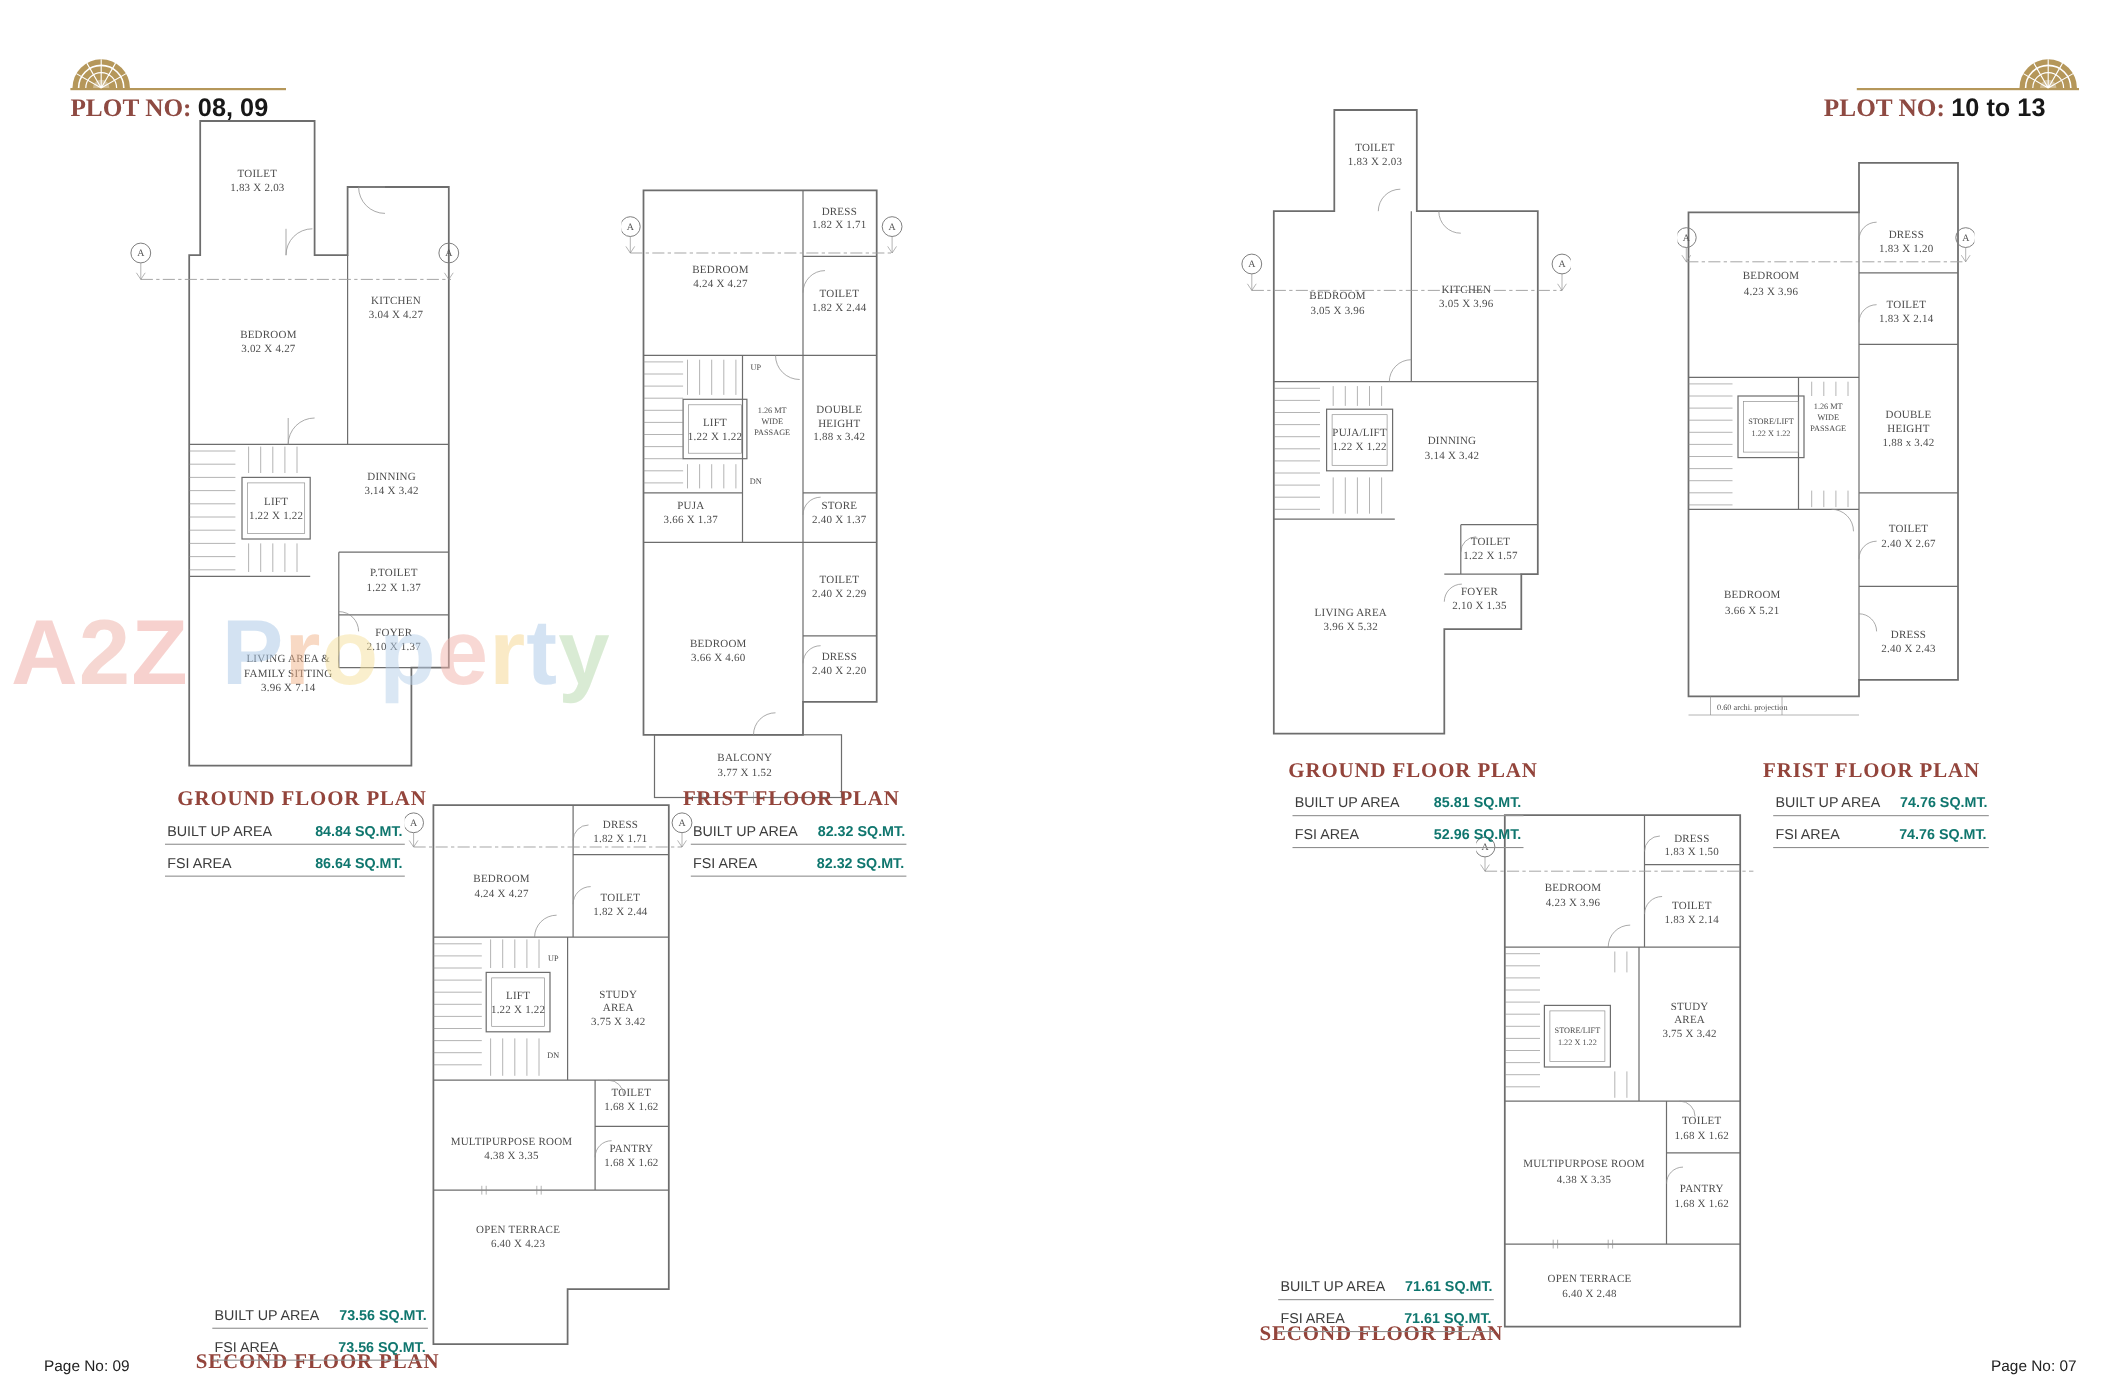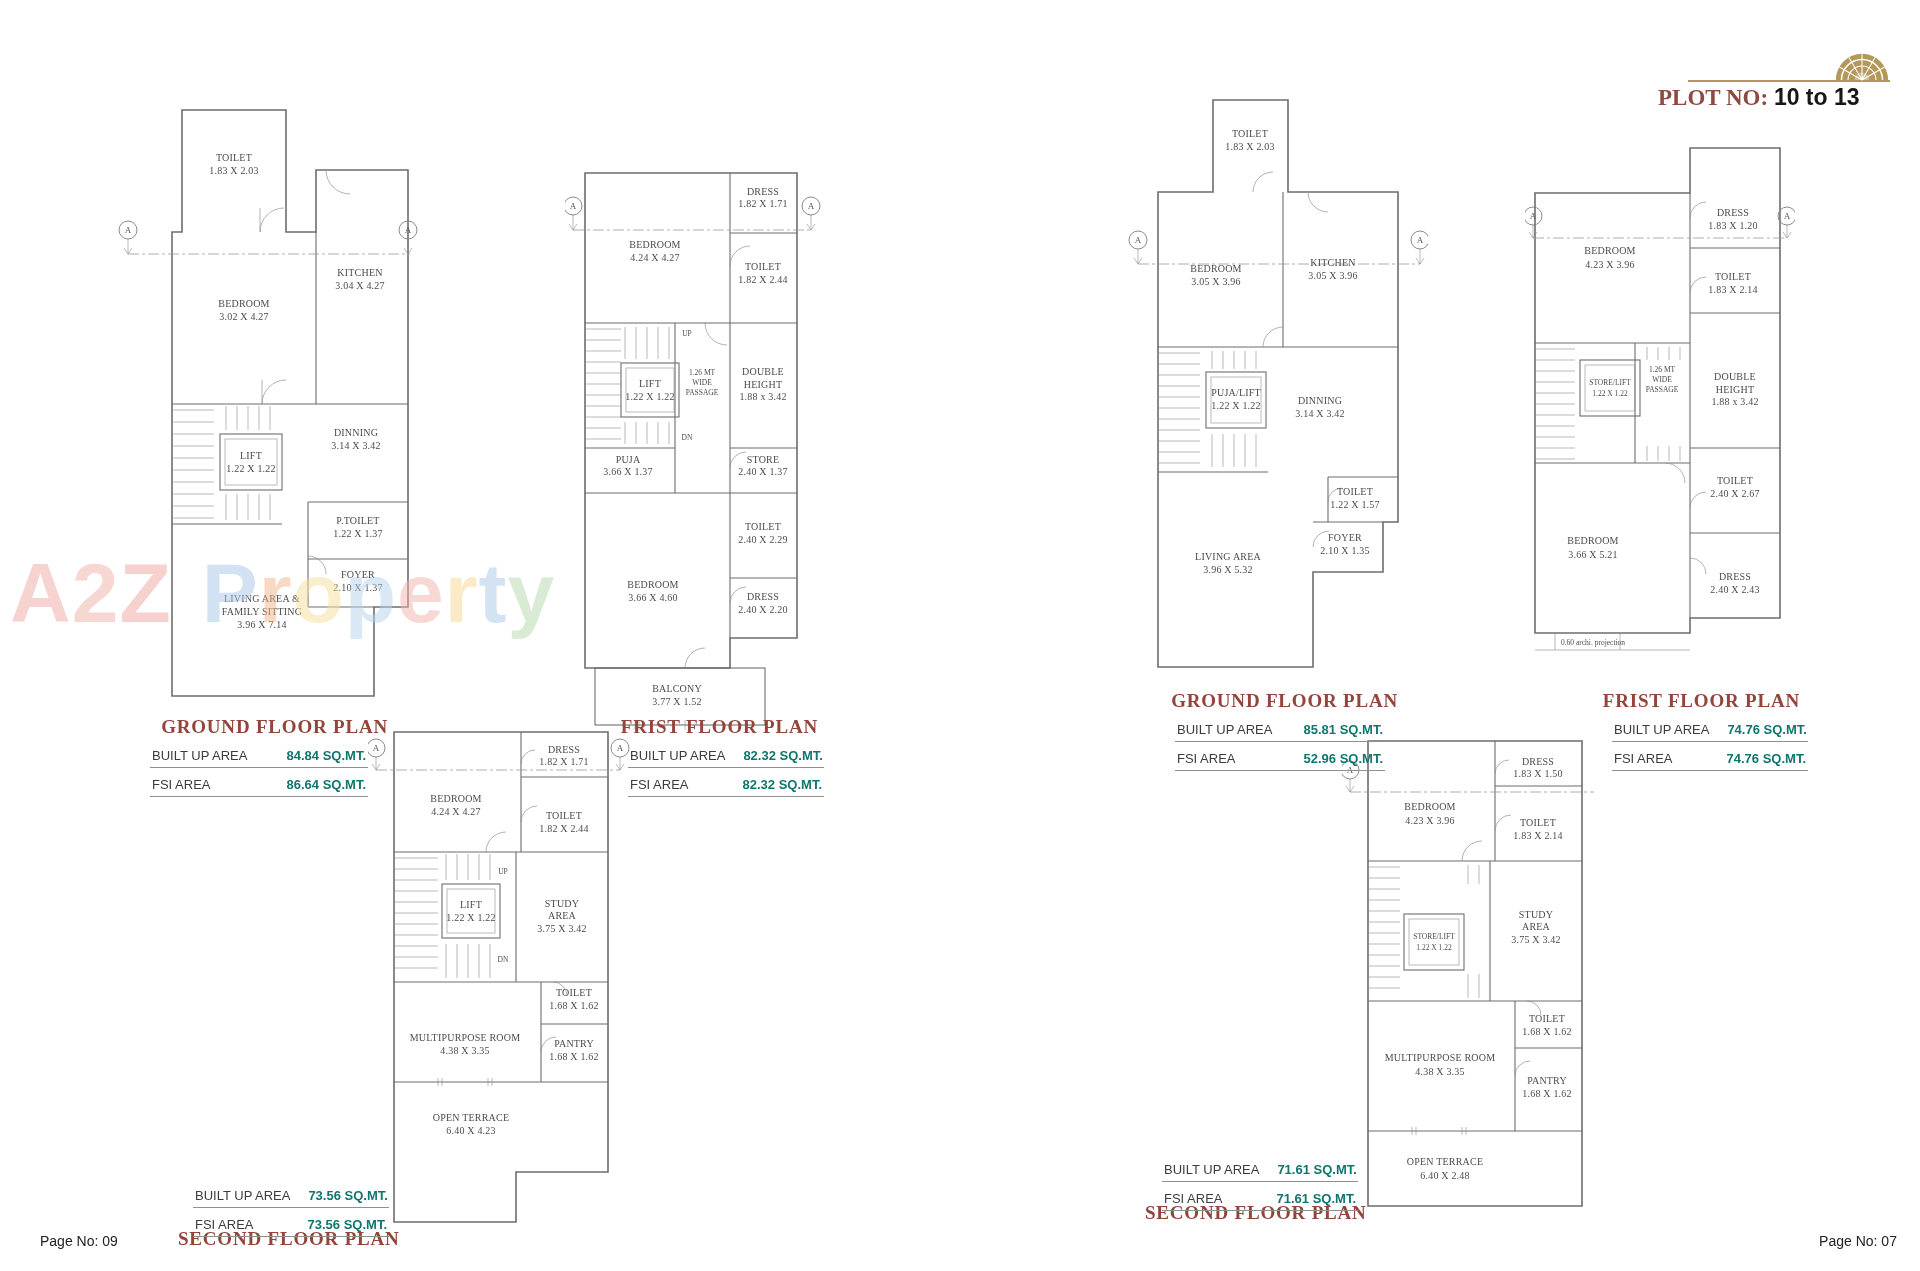--- a/index.html
+++ b/index.html
@@ -41,20 +41,34 @@
   .c7{color:#b7d0ea}.c8{color:#f2b3ab}.c9{color:#f6d78f}.c10{color:#abc9e8}.c11{color:#b5d8aa}
   .wm-right{position:absolute;z-index:3;font-family:"Liberation Sans",sans-serif;font-size:46px;
             color:#d0d0d0;opacity:.85;letter-spacing:1px;white-space:nowrap;pointer-events:none}
   .pageno{position:absolute;z-index:5;font-family:"Liberation Sans",sans-serif;font-size:14px;color:#222;white-space:nowrap}
 </style>
 </head>
 <body>
 
 <div id="page">
 
+  <div class="hdr" style="left:64px;top:50px;width:200px">
+    <svg class="logo" width="56" height="32" viewBox="0 0 60 34">
+      <path d="M2,32 A28,28 0 0 1 58,32 Z" fill="#b5975a"></path>
+      <path d="M8,32 A22,22 0 0 1 52,32" fill="none" stroke="#ffffff" stroke-width="1.6"></path>
+      <path d="M15,32 A15,15 0 0 1 45,32" fill="none" stroke="#ffffff" stroke-width="1.2"></path>
+      <path d="M30,32 L5.8,18 M30,32 L16,7.8 M30,32 L30,4 M30,32 L44,7.8 M30,32 L54.2,18" stroke="#ffffff" stroke-width="1.1"></path>
+      <path d="M22,32 A8,8 0 0 1 38,32 Z" fill="#ffffff" opacity=".35"></path>
+    </svg>
+    <div class="hdr-line" style="width:196px"></div>
+    <div class="hdr-text">
+      <span class="plot-label">PLOT NO:</span>
+      <span class="plot-value">08, 09</span>
+    </div>
+  </div>
 
   <div class="hdr hdr-right" style="left:1658px;top:50px;width:232px">
     <svg class="logo" width="56" height="32" viewBox="0 0 60 34" style="margin-left:176px">
       <path d="M2,32 A28,28 0 0 1 58,32 Z" fill="#b5975a"></path>
       <path d="M8,32 A22,22 0 0 1 52,32" fill="none" stroke="#ffffff" stroke-width="1.6"></path>
       <path d="M15,32 A15,15 0 0 1 45,32" fill="none" stroke="#ffffff" stroke-width="1.2"></path>
       <path d="M30,32 L5.8,18 M30,32 L16,7.8 M30,32 L30,4 M30,32 L44,7.8 M30,32 L54.2,18" stroke="#ffffff" stroke-width="1.1"></path>
       <path d="M22,32 A8,8 0 0 1 38,32 Z" fill="#ffffff" opacity=".35"></path>
     </svg>
     <div class="hdr-line" style="width:202px;margin-left:30px"></div>
@@ -472,15 +486,15 @@
       <span class="a-lab">BUILT UP AREA</span>
       <span class="a-val">71.61 SQ.MT.</span>
     </div>
     <div class="area-row">
       <span class="a-lab">FSI AREA</span>
       <span class="a-val">71.61 SQ.MT.</span>
     </div>
   </div>
 
   <div class="pageno" style="left:40px;top:1233px">Page No: 09</div>
-  <div class="pageno" style="left:1810px;top:1233px;width:96px;text-align:center">Page No: 07</div>
+  <div class="pageno" style="left:1810px;top:1233px;width:96px;text-align:left">Page No: 07</div>
 
 </div>
 
 </body></html>

